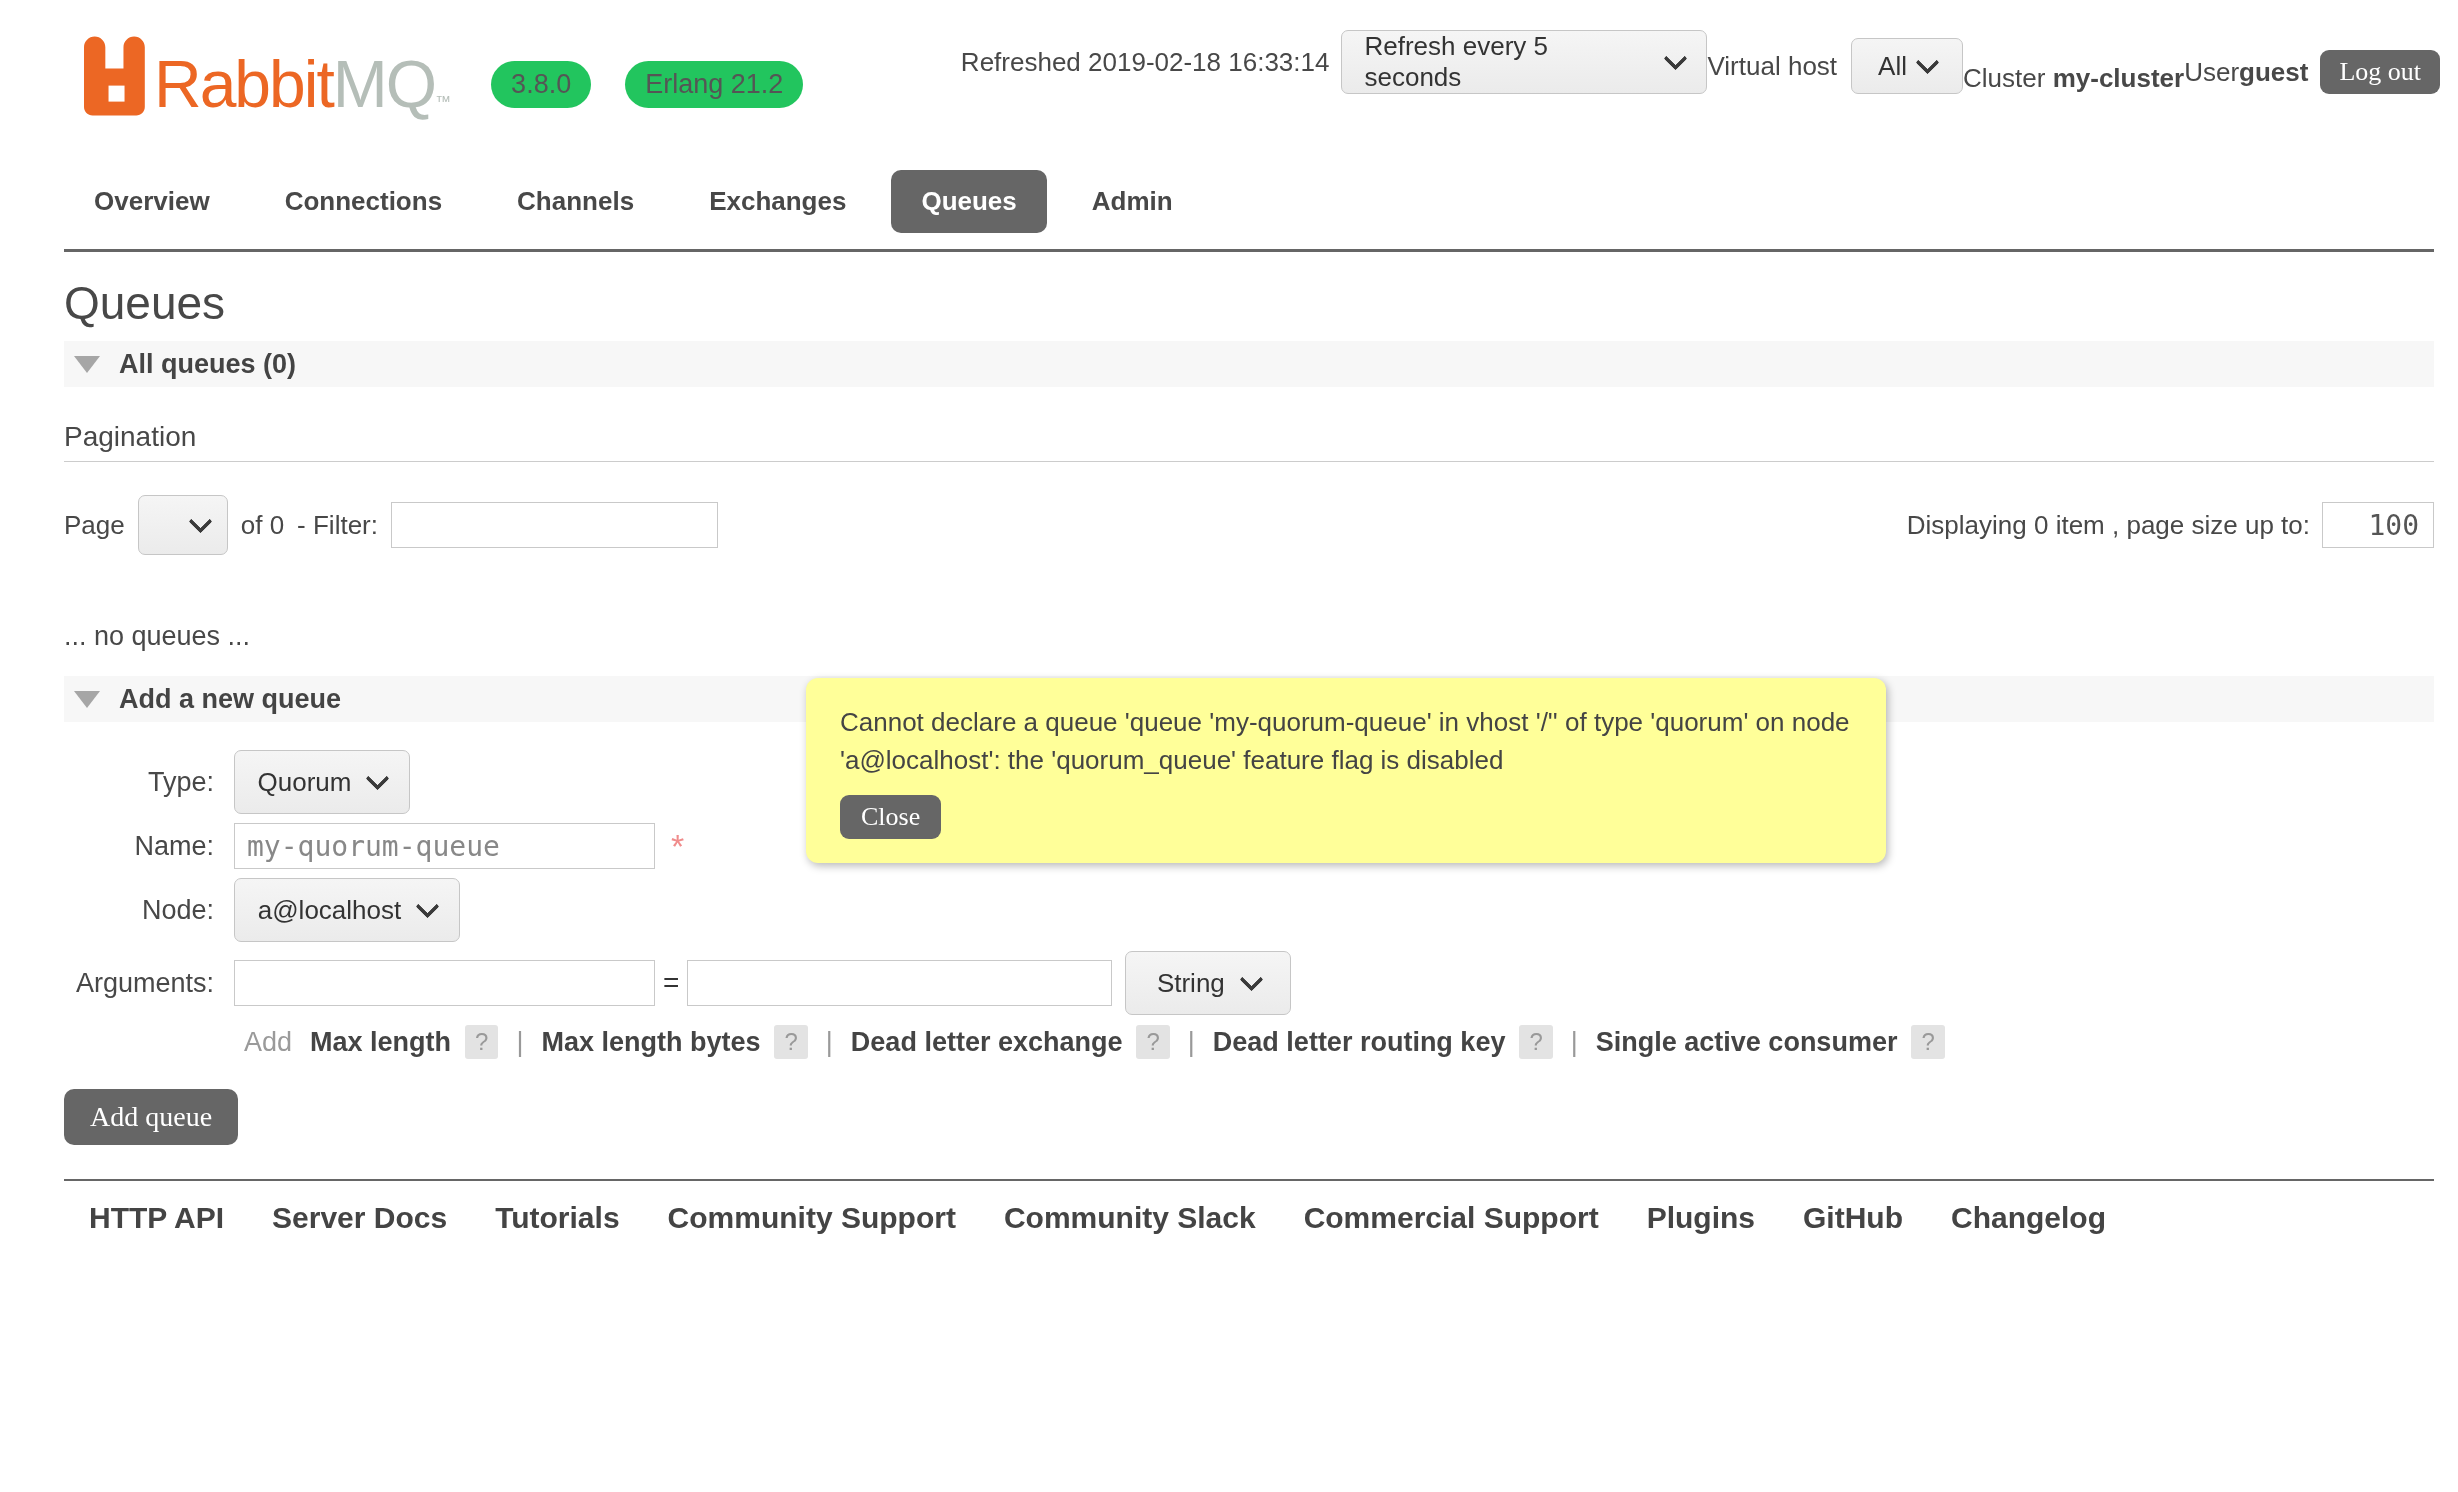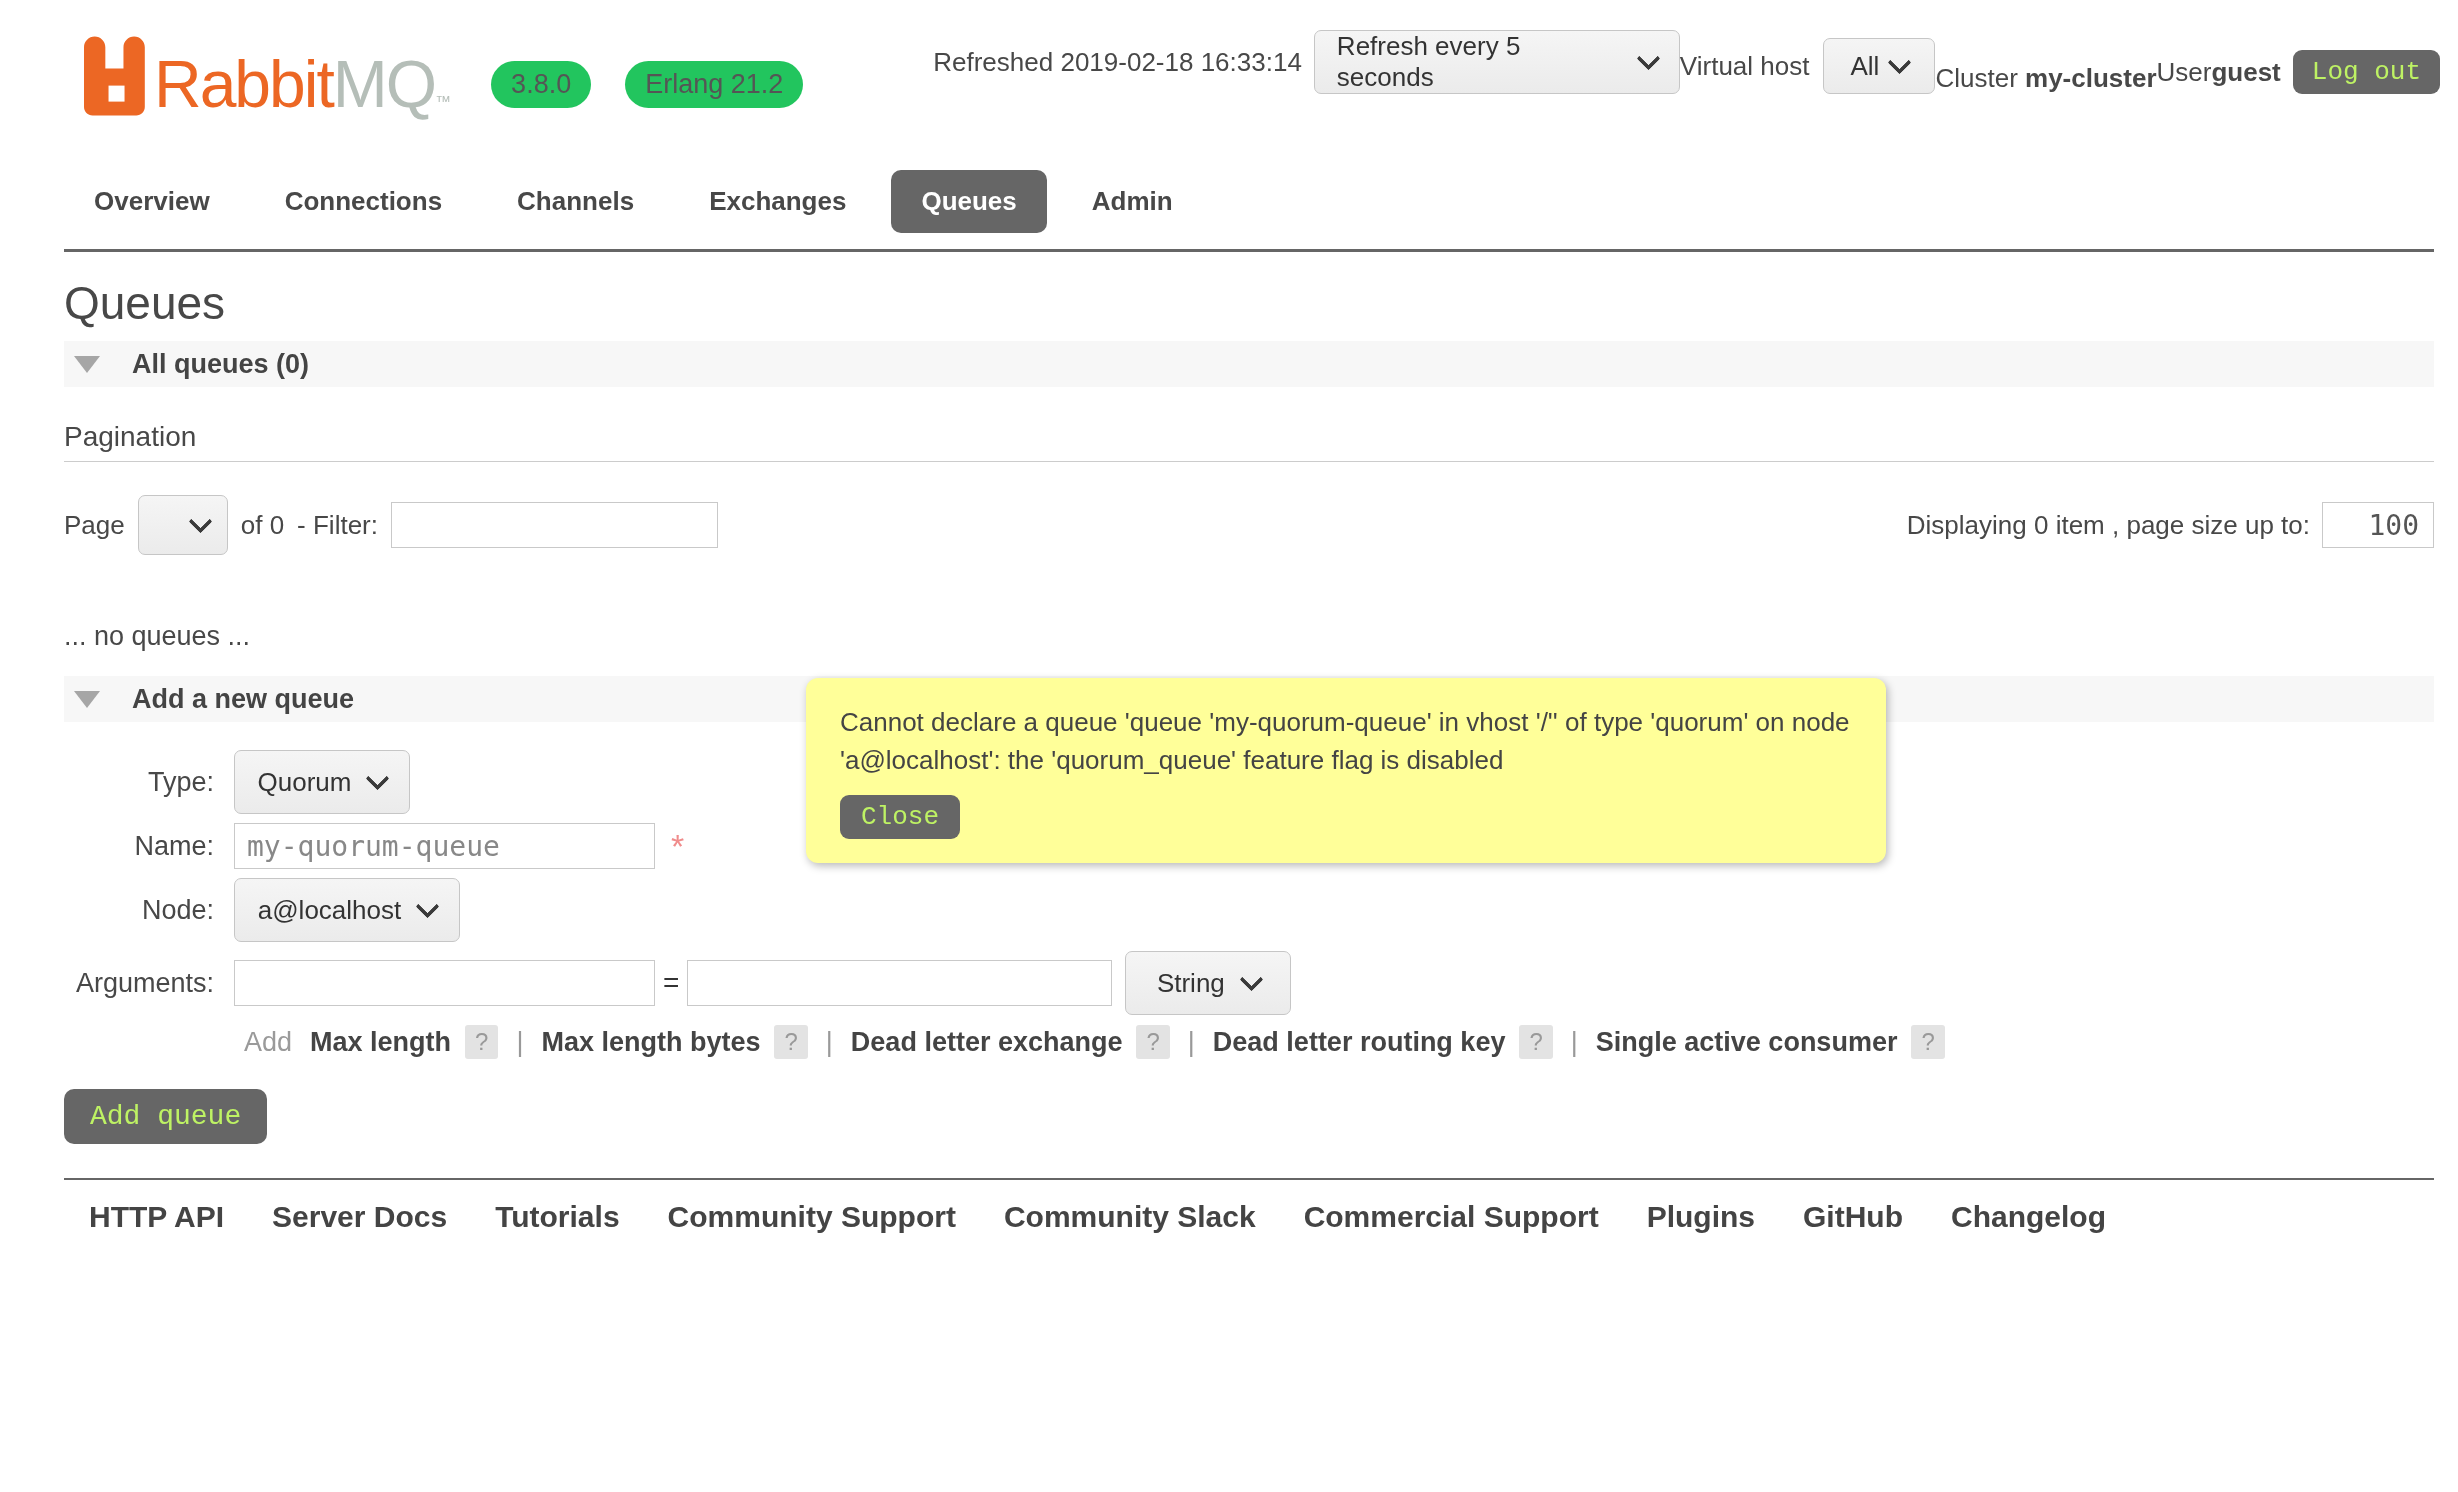--- a/index.html
+++ b/index.html
@@ -28,32 +28,32 @@
   b{font-weight:bold;color:#484848;}
 
   
   .select{display:inline-flex;align-items:center;justify-content:center;gap:18px;
           background:linear-gradient(#f5f5f5,#ebebeb);border:1px solid #c6c6c6;border-radius:7px;
           height:64px;padding:0 22px;font-size:26px;color:#333;cursor:pointer;box-sizing:border-box;}
   .select.small{height:56px;padding:0 16px;gap:12px;}
   .chev{width:13px;height:13px;border-right:4px solid #3a3a3a;border-bottom:4px solid #3a3a3a;
         transform:rotate(45deg);border-radius:2px;margin-top:-8px;flex:none;}
 
-  .btn-dark{display:inline-block;background:#666;color:#bef264;border:none;border-radius:9px;
-            font-size:26px;font-family:Liberation Mono, monospace;padding:7px 19px;cursor:pointer;}
+  .btn-dark{display:inline-block;background:#666;color:#ffffff;border:none;border-radius:9px;
+            font-size:26px;font-family:Liberation Serif, serif;padding:7px 19px;cursor:pointer;}
 
   
   nav{margin:0 24px 0 64px;border-bottom:3px solid #666;padding-bottom:16px;display:flex;gap:15px;}
   .tab{font-weight:bold;font-size:26px;color:#484848;text-decoration:none;padding:16px 30px;border-radius:10px;}
   .tab.active{background:#666;color:#fff;}
 
   
   main{margin:0 24px 0 64px;position:relative;}
   h1{font-size:46px;font-weight:400;color:#484848;margin:24px 0 10px 0;line-height:1.2;}
-  .section-bar{background:#f7f7f7;height:46px;display:flex;align-items:center;gap:32px;padding-left:10px;cursor:pointer;}
+  .section-bar{background:#f7f7f7;height:46px;display:flex;align-items:center;gap:19px;padding-left:10px;cursor:pointer;}
   .section-bar .tri{width:0;height:0;border-left:13px solid transparent;border-right:13px solid transparent;
                     border-top:17px solid #a6a6a6;flex:none;}
   .section-bar .sec-label{font-weight:bold;font-size:27px;color:#444;}
   .sec2{margin-top:24px;}
 
   .pagination-h{margin-top:34px;font-size:28px;color:#484848;padding-bottom:8px;border-bottom:1px solid #ccc;}
   .page-row{margin-top:33px;display:flex;align-items:center;justify-content:space-between;}
   .page-left{display:flex;align-items:center;gap:13px;}
   .page-select{width:90px;height:60px;justify-content:flex-end;padding:0 18px;}
   input{font-family:"DejaVu Sans Mono",monospace;font-size:28px;color:#888;

